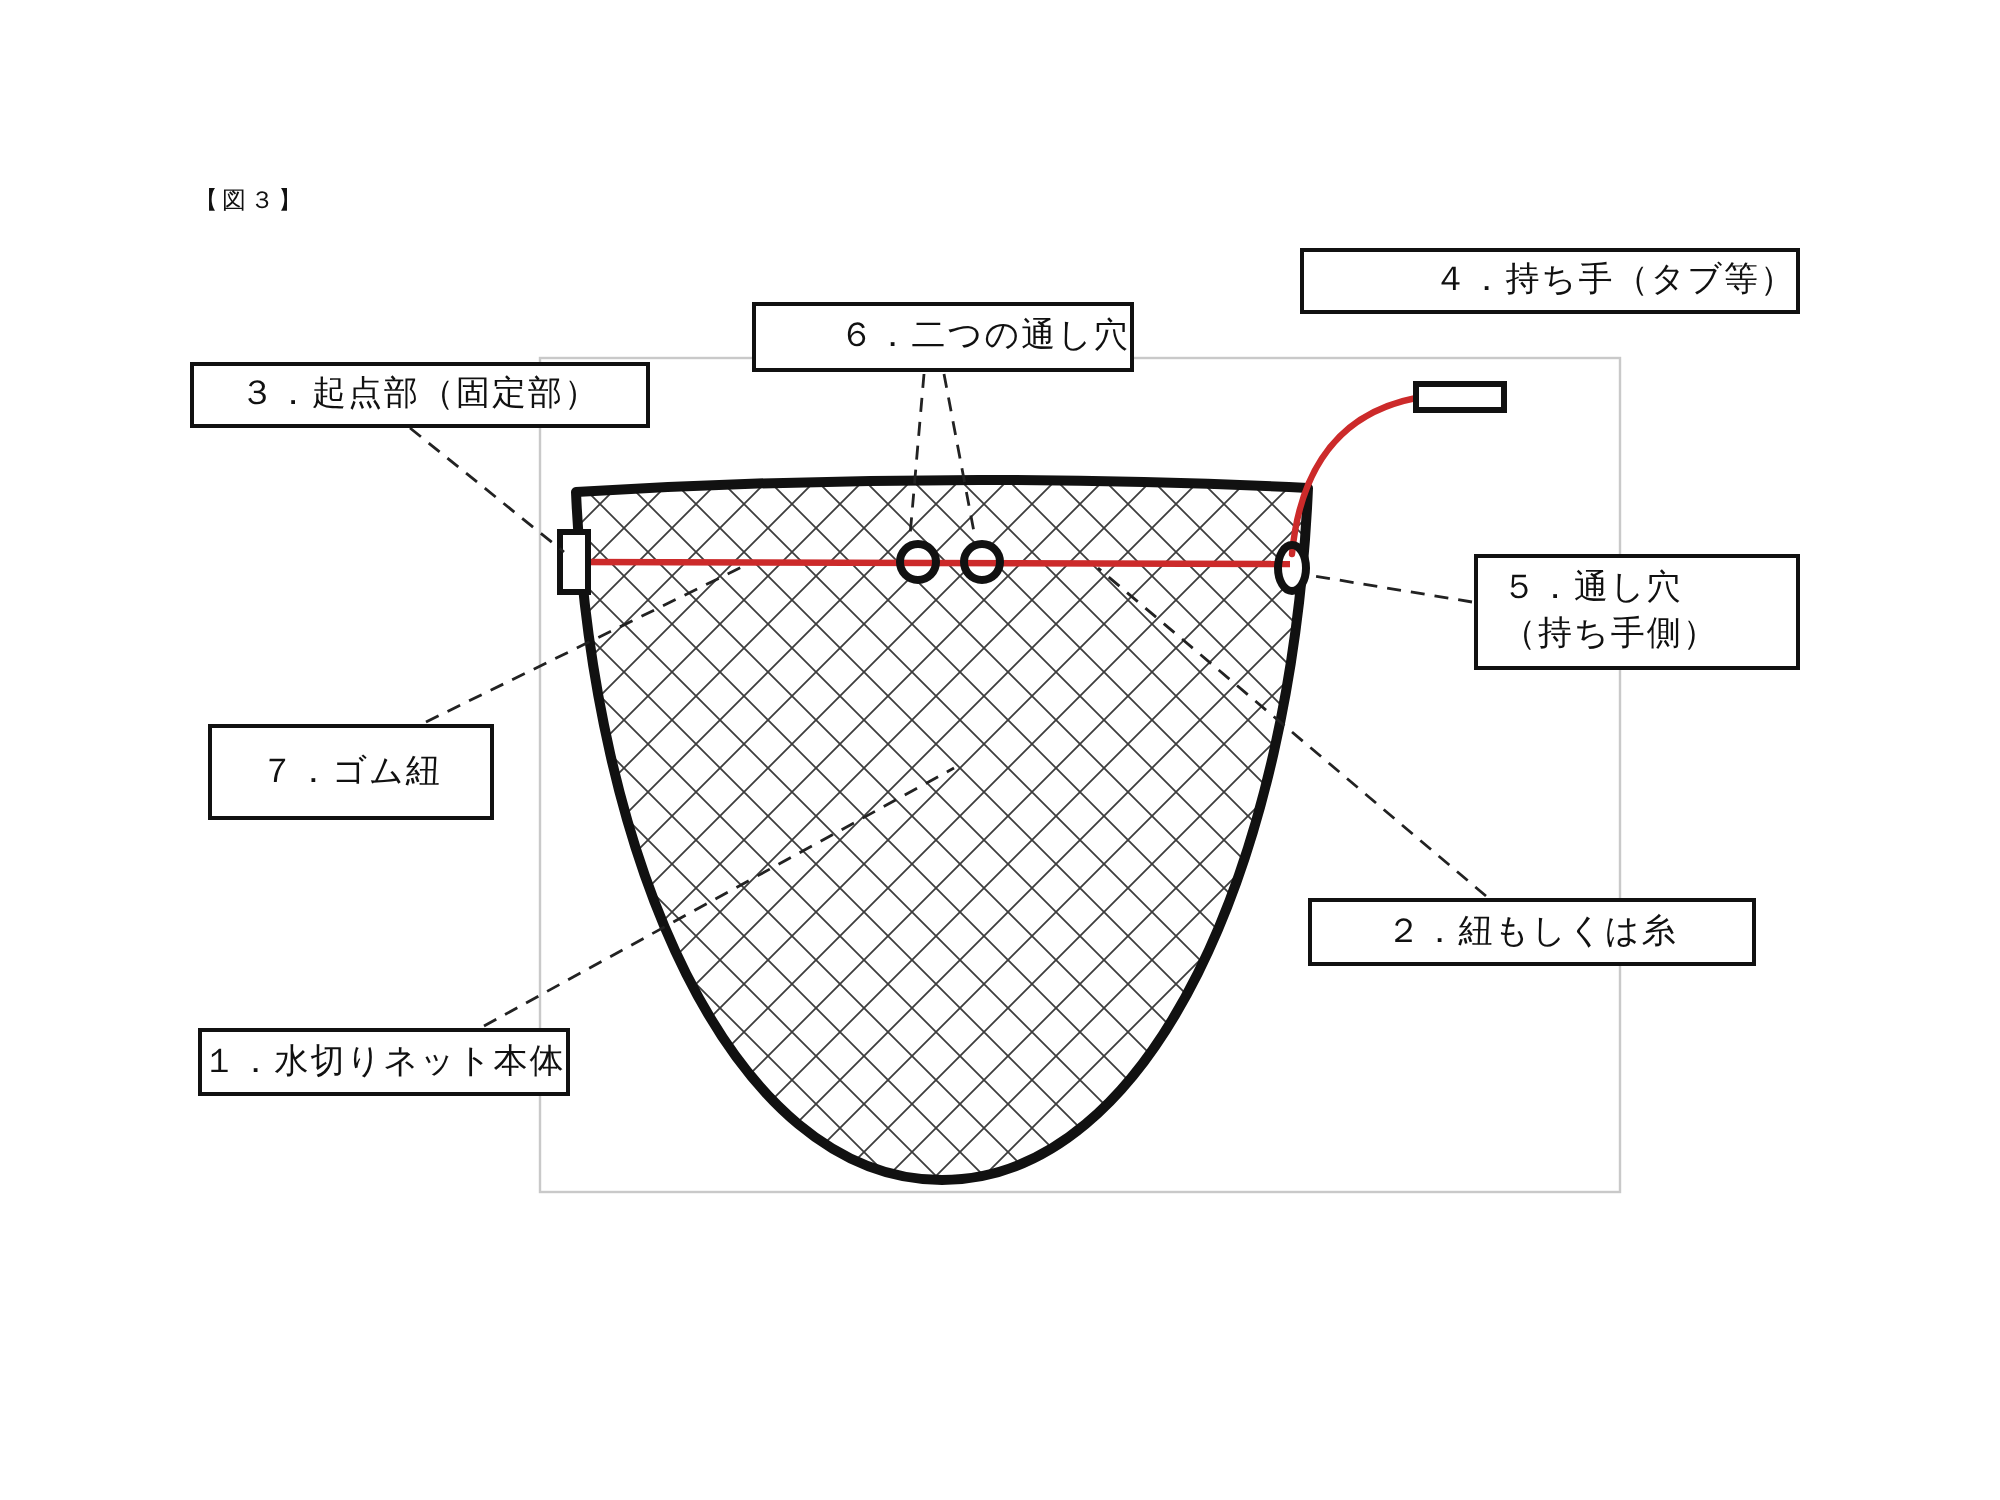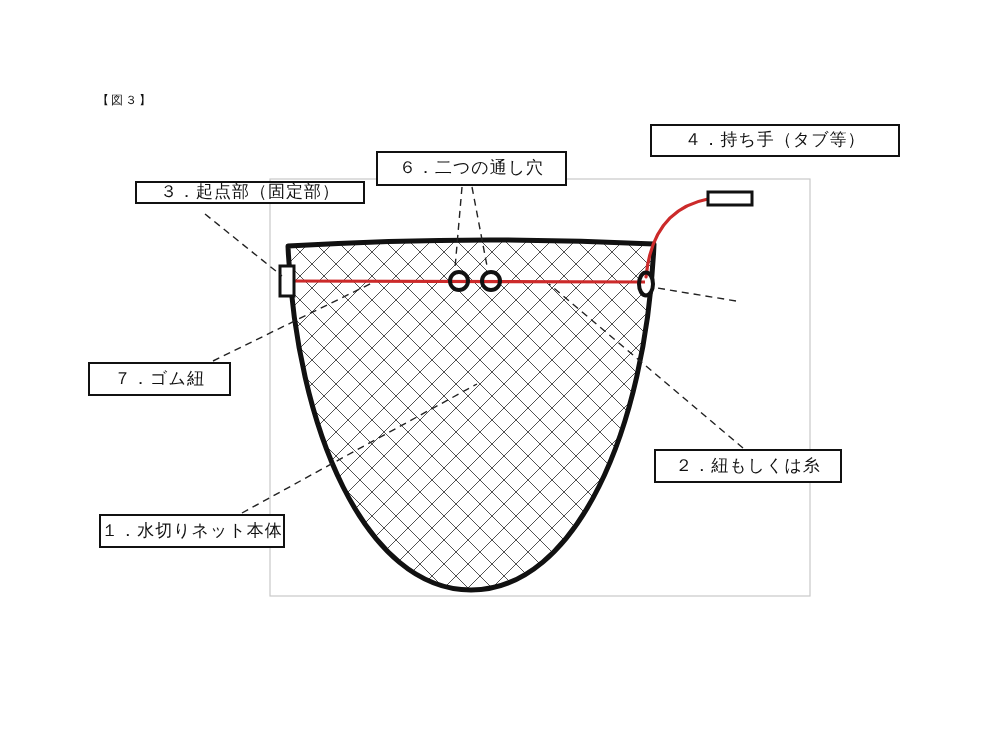--- a/index.html
+++ b/index.html
@@ -13,28 +13,28 @@
     position:absolute;left:97px;top:92px;
     font-size:12px;color:#111;letter-spacing:2px;white-space:nowrap;
   }
   .label-box{
     position:absolute;box-sizing:border-box;
     background:#ffffff;border:2px solid #111;
     display:flex;align-items:center;justify-content:center;
     font-size:17px;color:#111;letter-spacing:1px;white-space:nowrap;
     line-height:1.35;
   }
-  .box-handle     {left:650px;top:124px;width:250px;height:33px;}
-  .box-two-holes  {left:376px;top:151px;width:191px;height:35px;}
-  .box-origin     {left:95px; top:181px;width:230px;height:23px;margin-left:40px;}
+  .box-handle     {left:650px;top:124px;width:250px;height:33px;justify-content:flex-end;}
+  .box-two-holes  {left:376px;top:151px;width:191px;height:35px;justify-content:flex-end;}
+  .box-origin     {left:95px; top:181px;width:230px;height:33px;}
   .box-hole-handle{left:737px;top:277px;width:163px;height:58px;
                    flex-direction:column;align-items:flex-start;
                    justify-content:center;padding-left:12px;}
-  .box-rubber     {left:88px;top:362px;width:143px;height:34px;}
-  .box-string     {left:654px;top:449px;width:188px;height:34px;}
+  .box-rubber     {left:104px;top:362px;width:143px;height:48px;}
+  .box-string     {left:654px;top:449px;width:224px;height:34px;}
   .box-net-body   {left:99px; top:514px;width:186px;height:34px;}
 </style>
 </head>
 <body>
 
 <div class="canvas">
 
   <svg class="diagram" width="1000" height="750" viewBox="0 0 1000 750">
     <defs>
       <pattern id="mesh" width="24" height="24" patternUnits="userSpaceOnUse">
@@ -82,20 +82,24 @@
   </div>
 
   <div class="label-box box-two-holes">
     <span>６．二つの通し穴</span>
   </div>
 
   <div class="label-box box-origin">
     <span>３．起点部（固定部）</span>
   </div>
 
+  <div class="label-box box-hole-handle">
+    <span>５．通し穴</span>
+    <span>（持ち手側）</span>
+  </div>
 
   <div class="label-box box-rubber">
     <span>７．ゴム紐</span>
   </div>
 
   <div class="label-box box-string">
     <span>２．紐もしくは糸</span>
   </div>
 
   <div class="label-box box-net-body">

